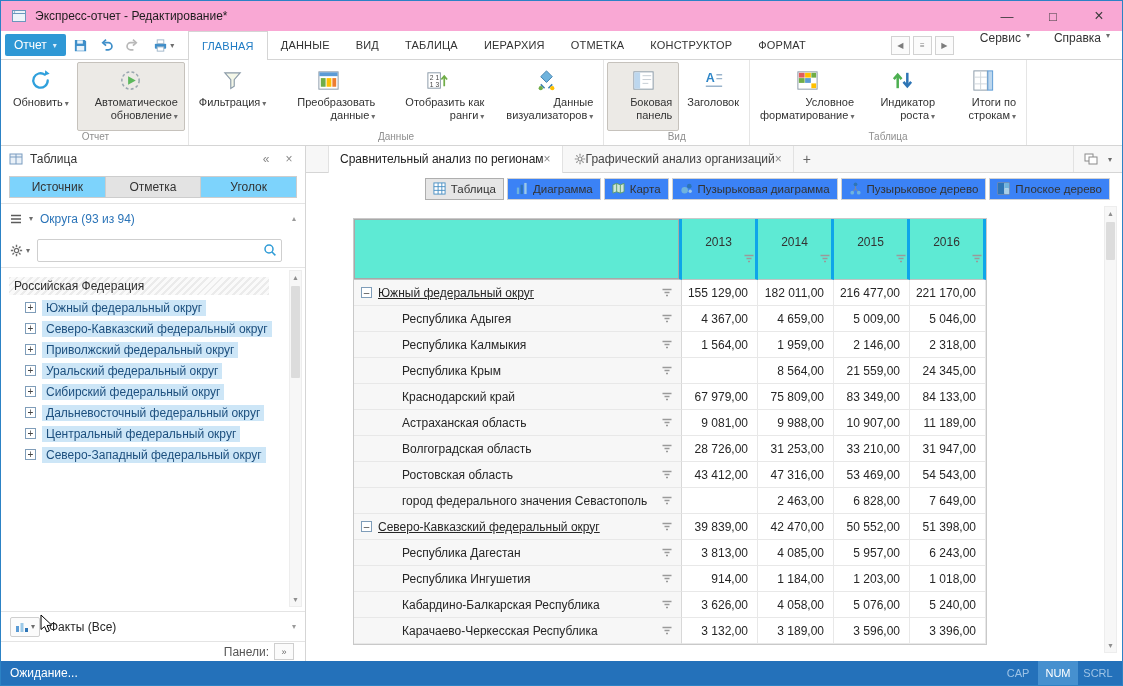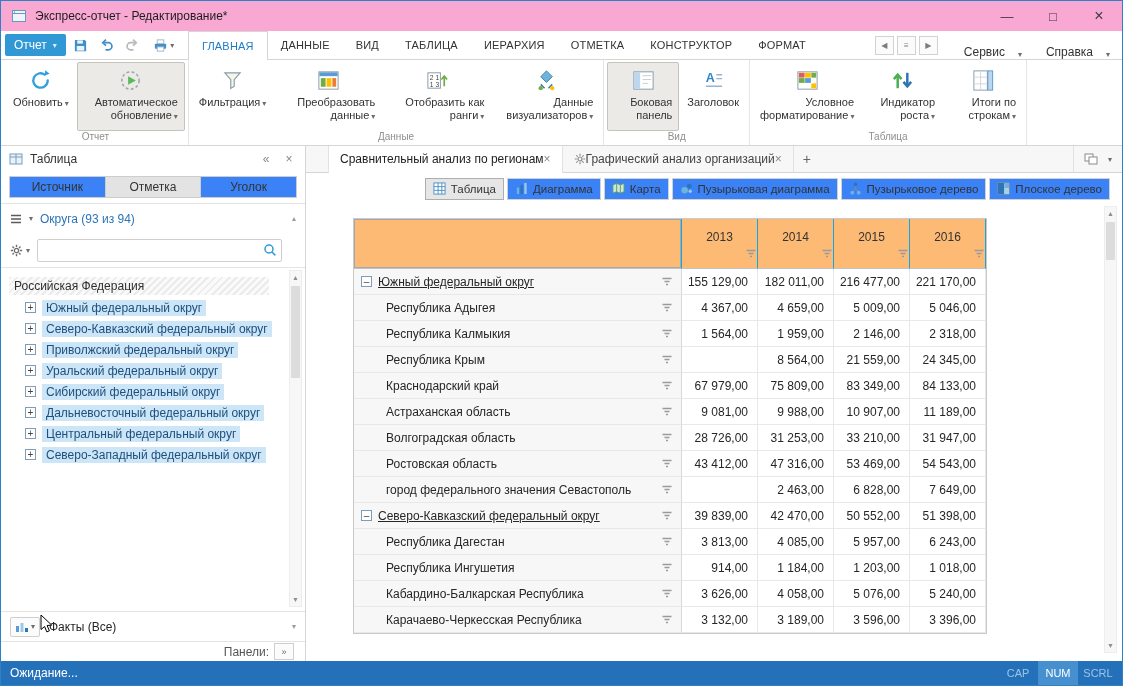--- a/index.html
+++ b/index.html
@@ -23,21 +23,21 @@
   .report-btn{height:22px;background:#2f98d5;color:#fff;border-radius:2px;display:flex;align-items:center;
     gap:6px;padding:0 9px;font-size:12px}
   .report-btn .caret{color:#dbeefb}
   .qa-btn{width:22px;height:22px;display:flex;align-items:center;justify-content:center}
   .qa-print{width:32px;gap:2px}
   .mtabs{display:flex;align-items:stretch;margin-left:2px}
   .mtab{display:flex;align-items:center;padding:0 13px;font-size:11px;color:#333;letter-spacing:.2px}
   .mtab.active{color:#1e7bc4;background:#fff;border:1px solid #d5d5d5;border-bottom:none;margin-bottom:-1px;padding-bottom:1px}
   .mnav{display:flex;align-items:center;gap:3px;margin-left:auto;margin-right:14px}
   .mnav-btn{width:19px;height:19px;border:1px solid #d2d2d2;background:#fbfbfb;display:flex;align-items:center;justify-content:center;font-size:8px;color:#7c7c7c}
-  .mmenu{display:flex;align-items:flex-end;gap:13px;padding:0 12px;font-size:12px;color:#333}
+  .mmenu{display:flex;align-items:flex-start;gap:5px;padding:0 12px;font-size:12px;color:#333}
   .caret{font-size:8px;color:#6d6d6d}
 
   
   .ribbon{height:87px;flex:0 0 auto;display:flex;align-items:stretch;background:#fff;border-top:1px solid #d5d5d5;border-bottom:1px solid #d5d5d5;padding:0 2px}
   .rgroup{display:flex;flex-direction:column;border-right:1px solid #e5e5e5;padding:2px 3px 0}
   .rbuttons{flex:1;display:flex;align-items:stretch;gap:1px}
   .rgroup-label{text-align:center;color:#8f8f8f;font-size:10px;padding:0 10px 3px}
   .rbtn{display:flex;flex-direction:column;align-items:center;padding:4px 6px 2px;border:1px solid transparent;border-radius:2px;min-width:52px}
   .rbtn.pressed{background:#eceae6;border-color:#c6c2bc}
   .ric{height:27px;display:flex;align-items:center;justify-content:center}
@@ -49,21 +49,21 @@
   
   .content{flex:1;display:flex;min-height:0}
 
   
   .sidebar{width:305px;flex:0 0 auto;border-right:1px solid #d5d5d5;display:flex;flex-direction:column;background:#fff}
   .sb-header{height:26px;display:flex;align-items:center;gap:7px;padding:0 8px;flex:0 0 auto}
   .sb-header .ttl{font-size:12px;color:#333}
   .sb-hbtn{margin-left:auto;color:#8a8a8a;font-size:12px;width:16px;text-align:center}
   .sb-hbtn + .sb-hbtn{margin-left:0}
   .sb-tabs{display:flex;padding:4px 8px 5px;border-bottom:1px solid #e4e4e4;flex:0 0 auto}
-  .sb-tab{flex:1;height:22px;display:flex;align-items:center;justify-content:center;border:1px solid #cdcdcd;background:#3b82f6;font-size:12px;color:#333}
+  .sb-tab{flex:1;height:22px;display:flex;align-items:center;justify-content:center;border:1px solid #cdcdcd;background:#7dd3fc;font-size:12px;color:#333}
   .sb-tab + .sb-tab{margin-left:-1px}
   .sb-tab.active{background:#e3e3e3}
   .sb-dim{height:29px;display:flex;align-items:center;gap:7px;padding:0 9px;flex:0 0 auto}
   .sb-dim-label{color:#2b74b8;font-size:12px}
   .sb-dim .chev{margin-left:auto;color:#9a9a9a;font-size:8px}
   .sb-search{height:35px;display:flex;align-items:center;gap:7px;padding:0 9px;border-bottom:1px solid #e4e4e4;flex:0 0 auto}
   .gear-btn{display:flex;align-items:center;gap:3px}
   .search-wrap{flex:1;position:relative;margin-right:14px}
   .search-wrap input{width:100%;height:23px;border:1px solid #cfcfcf;border-radius:2px;padding:0 24px 0 6px;font:inherit;outline:none}
   .search-wrap .mag{position:absolute;right:5px;top:4px}
@@ -97,30 +97,30 @@
   .doc-tab-controls{margin-left:auto;display:flex;align-items:center;gap:10px;padding:0 10px;border-left:1px solid #e2e2e2}
   .view-row{height:31px;flex:0 0 auto;display:flex;align-items:center;justify-content:flex-end;gap:3px;padding:0 12px}
   .view-btn{height:22px;display:flex;align-items:center;gap:5px;padding:0 7px;border:1px solid #d2d2d2;background:#3b82f6;font-size:11.5px;color:#333}
   .view-btn.pressed{background:#e6e6e6;border-color:#aeaeae}
   .table-wrap{flex:1;position:relative;min-height:0}
   .grid{position:absolute;left:47px;top:14px;border:1px solid #c9c9c9}
   .ghead,.grow{display:flex}
   .gcell{display:flex;align-items:center}
   .gcorner,.glabel{width:328px}
   .ghcol,.gval{width:76px}
-  .ghead .gcell{height:50px;background:#fdba74;border-right:1px solid #0ea5e9;border-bottom:1px solid #c2c2c2}
+  .ghead .gcell{height:61px;background:#5eead4;border-right:3px solid #0ea5e9;border-bottom:1px solid #c2c2c2}
   .gcorner{box-shadow:inset 0 0 0 1px #a8a8a8}
   .ghcol{flex-direction:column;justify-content:center;gap:5px}
   .ghyear{font-size:12px;color:#333}
   .grow .gcell{height:26px;border-right:1px solid #e8e8e8;border-bottom:1px solid #e8e8e8;background:#fff}
   .grow .glabel{background:#f7f7f7;border-right:1px solid #d8d8d8;padding:0 8px 0 7px;gap:6px}
   .gname{white-space:nowrap;overflow:hidden;color:#262626}
   .grow.group .gname{text-decoration:underline}
   .grow.child .expander{visibility:hidden}
-  .grow.child .gname{margin-left:8px}
+  .grow.child .gname{margin-left:24px}
   .ficon{margin-left:auto;flex:0 0 auto}
   .gval{justify-content:flex-end;padding-right:9px;font-size:12px;color:#262626;white-space:nowrap}
   .table-wrap .vscroll{top:2px;bottom:8px;right:5px}
   .table-wrap .vthumb{height:38px;margin-top:2px}
 
   
   .statusbar{height:24px;flex:0 0 auto;background:#2471ba;display:flex;align-items:center;color:#fff;padding-left:9px}
   .sb-text{font-size:12px}
   .sb-inds{margin-left:auto;display:flex;height:100%;margin-right:4px}
   .ind{width:40px;display:flex;align-items:center;justify-content:center;font-size:11px;color:#9dc3e6}

